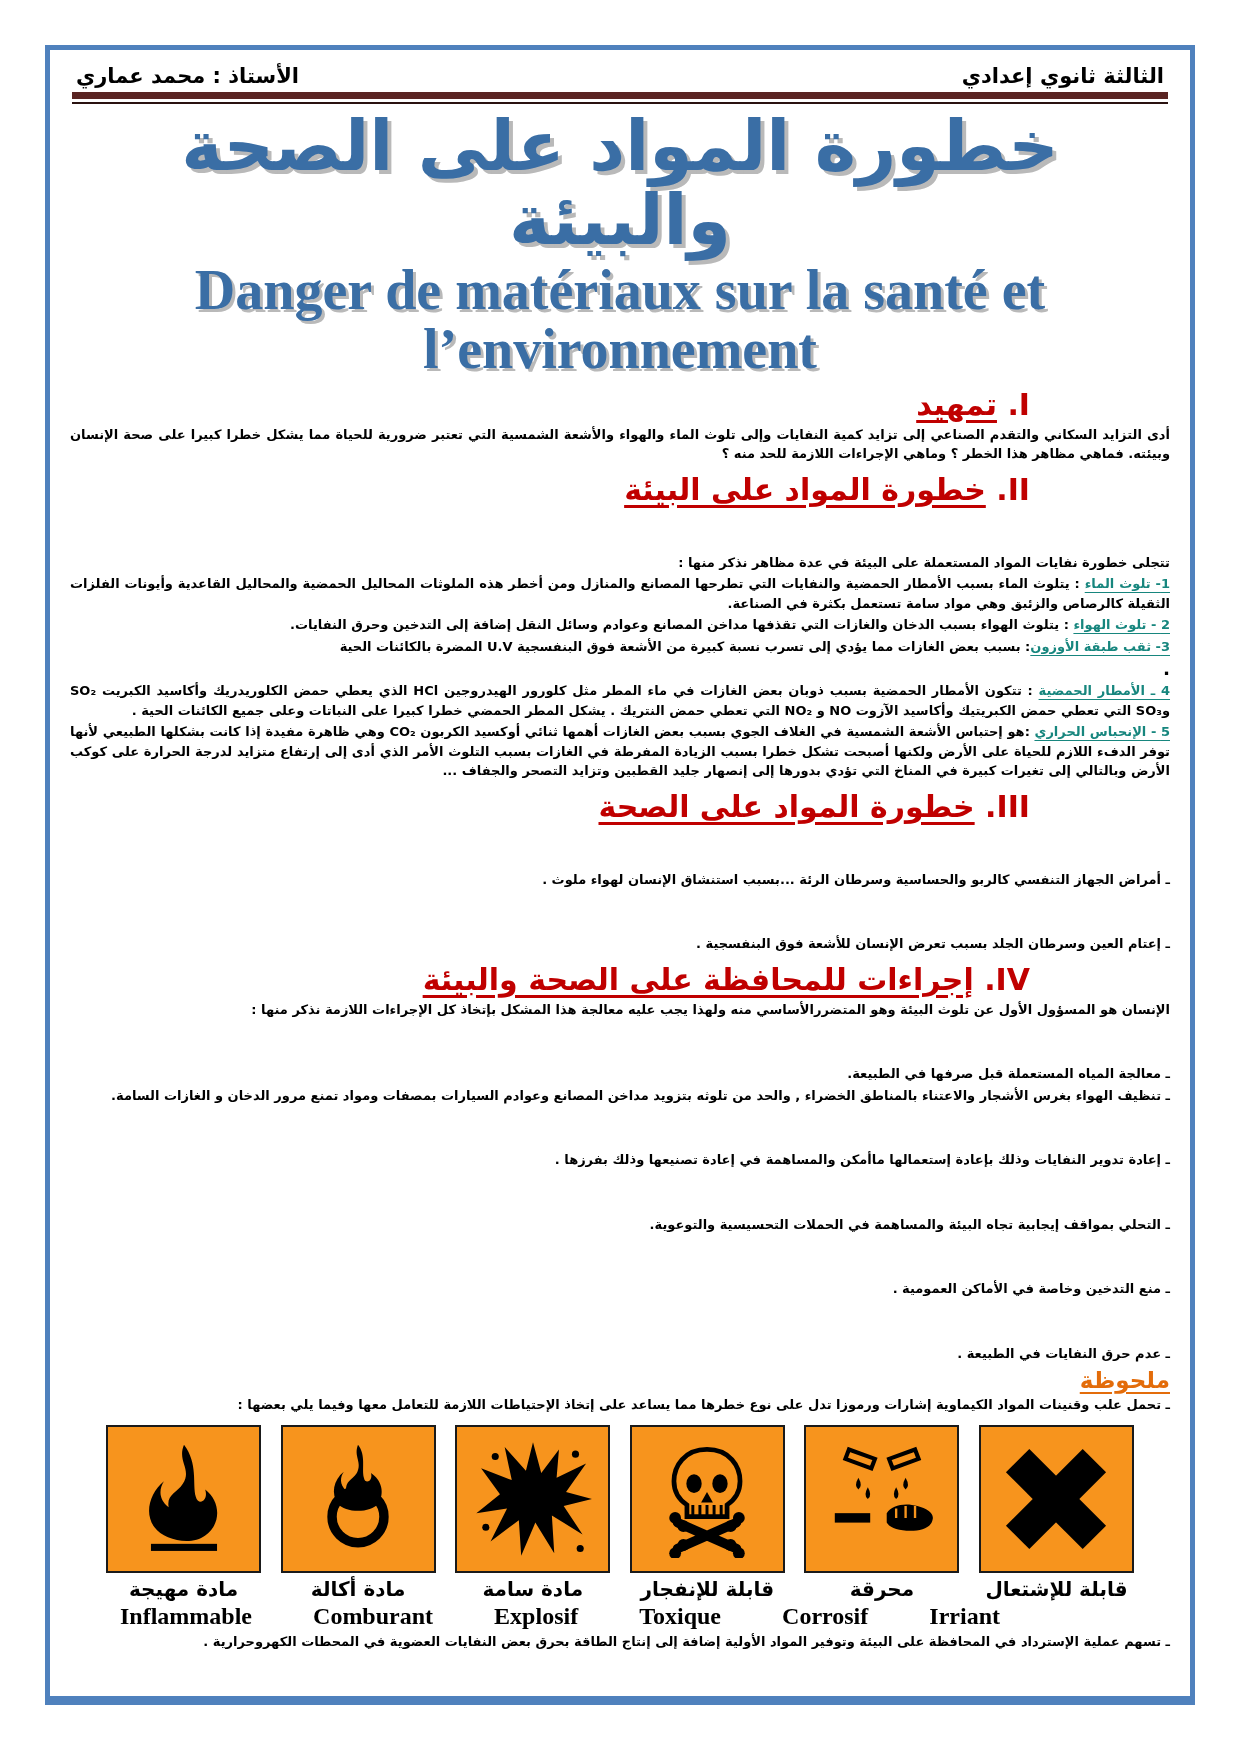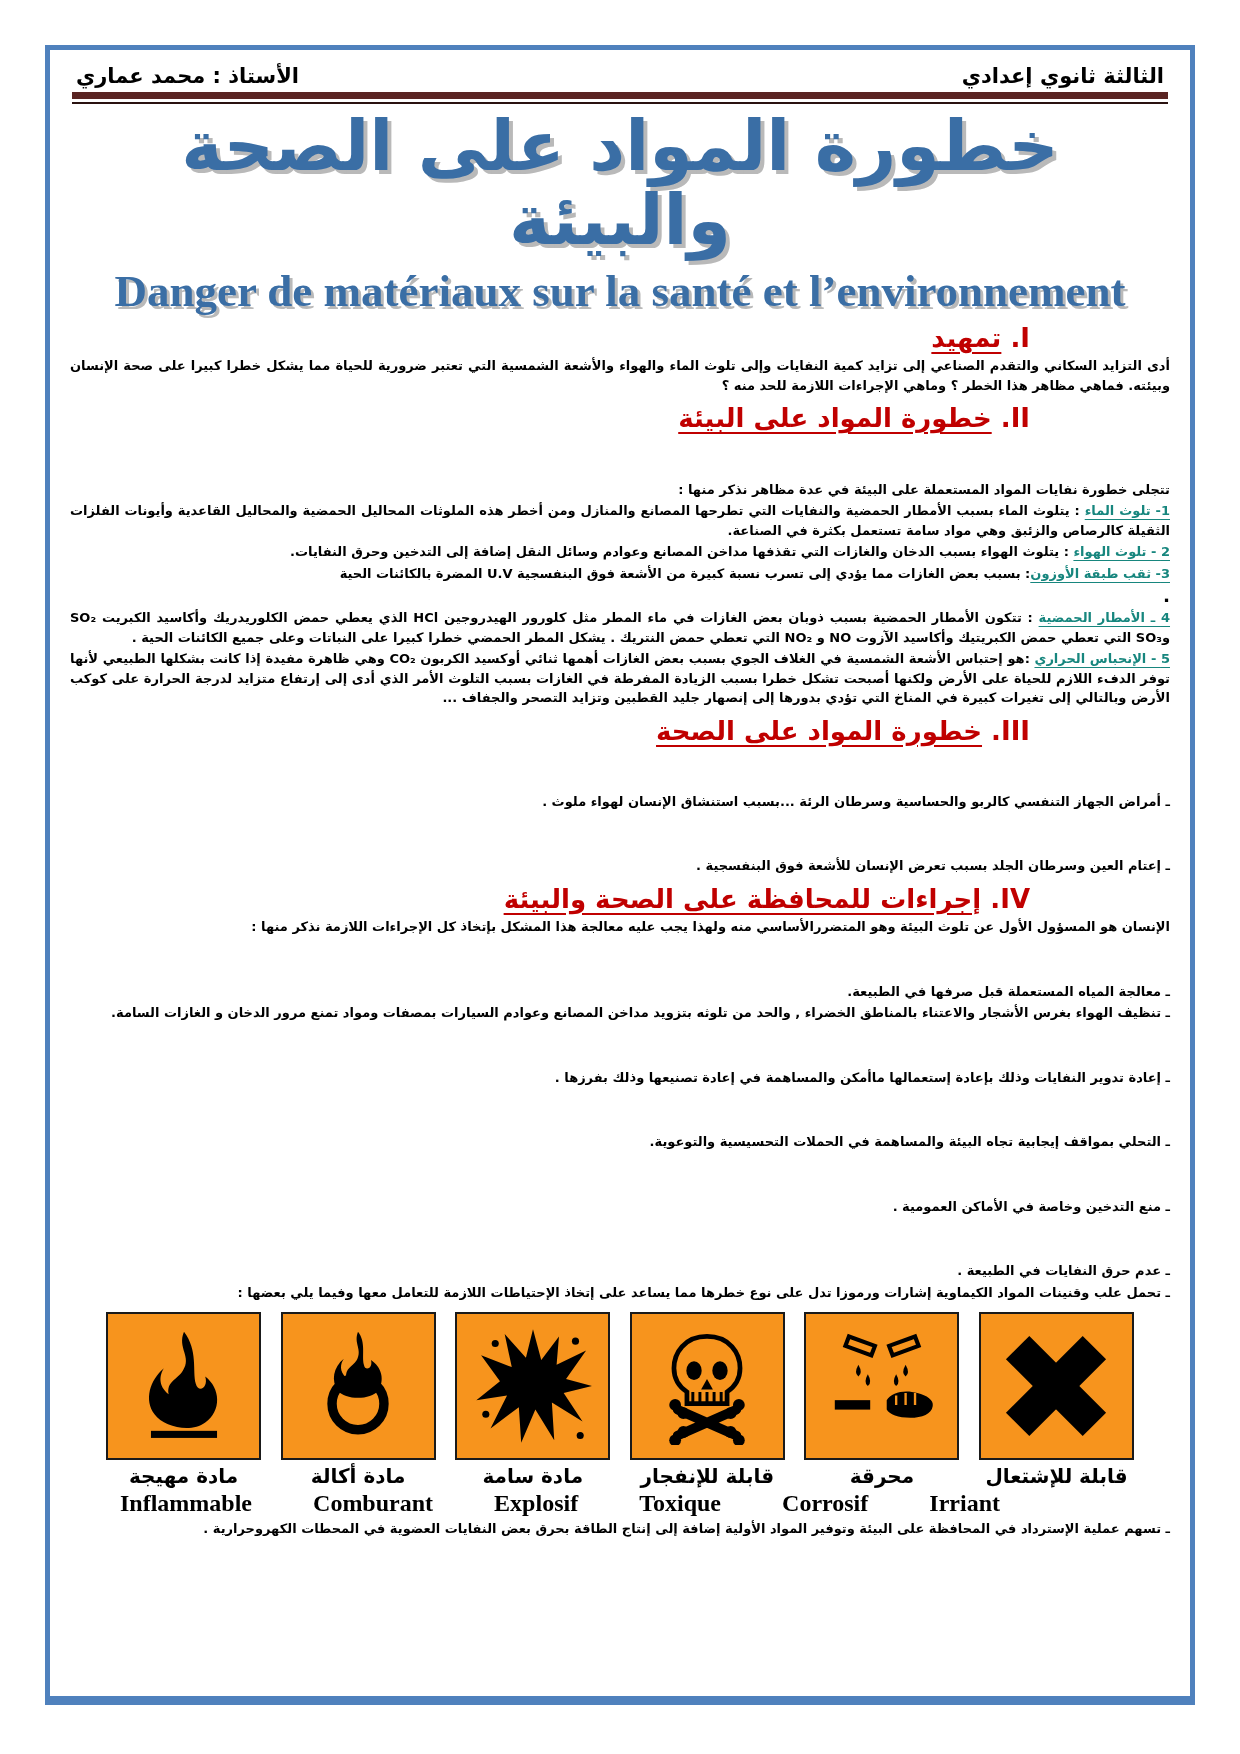--- a/index.html
+++ b/index.html
@@ -16,27 +16,27 @@
   .hdr{display:flex;justify-content:space-between;direction:rtl;
        font-size:21px;font-weight:bold;padding:6px 6px 2px 6px;}
   .rule{height:12px;box-sizing:border-box;border-top:7px solid #5a2422;
         border-bottom:2px solid #2a1210;margin:2px 2px 6px 2px;}
   
   .title-ar{
     text-align:center;font-size:70px;font-weight:bold;color:#3a6ea5;
     text-shadow:4px 4px 0 #b9b9b9;line-height:1.05;margin-top:4px;direction:rtl;
   }
   .title-fr{
-    text-align:center;font-family:"Liberation Serif",serif;font-size:45px;
+    text-align:center;font-family:"Liberation Serif",serif;font-size:56px;
     font-weight:bold;color:#3a6ea5;text-shadow:3px 3px 0 #b9b9b9;line-height:1.05;
-    margin-top:11px;
+    margin-top:4px;
   }
   
   .sec-h{direction:rtl;text-align:right;padding-right:140px;color:#c00000;
-         font-size:26px;font-weight:bold;margin:8px 0 2px 0;line-height:1.2;}
+         font-size:30px;font-weight:bold;margin:8px 0 2px 0;line-height:1.2;}
   .sec-h .lbl{text-decoration:underline;text-underline-offset:5px;}
   .note-h{direction:rtl;text-align:right;color:#e36c0a;font-size:23px;
           font-weight:bold;margin:4px 0 2px 0;}
   .note-h .lbl{text-decoration:underline;text-underline-offset:4px;}
   p.body{direction:rtl;text-align:justify;font-size:13px;font-weight:bold;
          line-height:1.5;margin:2px 0;}
   p.right{text-align:right;margin-top:45px;}
   .lead{color:#17867e;text-decoration:underline;text-underline-offset:4px;}
   .dotline{direction:rtl;text-align:right;font-size:18.5px;font-weight:bold;margin:0;}
   
@@ -99,20 +99,21 @@
     <span class="lbl">إجراءات للمحافظة على الصحة والبيئة</span>
   </h2>
   <p class="body">الإنسان هو المسؤول الأول عن تلوث البيئة وهو المتضررالأساسي منه ولهذا يجب عليه معالجة هذا المشكل بإتخاذ كل الإجراءات اللازمة نذكر منها :</p>
   <p class="body right">ـ معالجة المياه المستعملة قبل صرفها في الطبيعة.</p>
   <p class="body">ـ تنظيف الهواء بغرس الأشجار والاعتناء بالمناطق الخضراء , والحد من تلوثه بتزويد مداخن المصانع وعوادم السيارات بمصفات ومواد تمنع مرور الدخان و الغازات السامة.</p>
   <p class="body right">ـ إعادة تدوير النفايات وذلك بإعادة إستعمالها ماأمكن والمساهمة في إعادة تصنيعها وذلك بفرزها .</p>
   <p class="body right">ـ التحلي بمواقف إيجابية تجاه البيئة والمساهمة في الحملات التحسيسية والتوعوية.</p>
   <p class="body right">ـ منع التدخين وخاصة في الأماكن العمومية .</p>
   <p class="body right">ـ عدم حرق النفايات في الطبيعة .</p>
 
+  <h3 class="note-h"><span class="lbl">ملحوظة</span></h3>
   <p class="body">ـ تحمل علب وقنينات المواد الكيماوية إشارات ورموزا تدل على نوع خطرها مما يساعد على إتخاذ الإحتياطات اللازمة للتعامل معها وفيما يلي بعضها :</p>
 
   <div class="picto-row">
 
     <div class="picto">
       <svg viewBox="0 0 100 100">
         <path fill="#000" d="M50 4 C44 18 57 25 49 37 C44 45 35 46 37 57 C28 50 29 41 33 35 C21 45 16 62 25 74 C33 85 56 90 68 81 C82 71 81 52 68 42 C71 52 62 56 60 48 C57 37 62 20 50 4 Z"></path>
         <rect fill="#000" x="22" y="88" width="56" height="6"></rect>
       </svg>
     </div>

